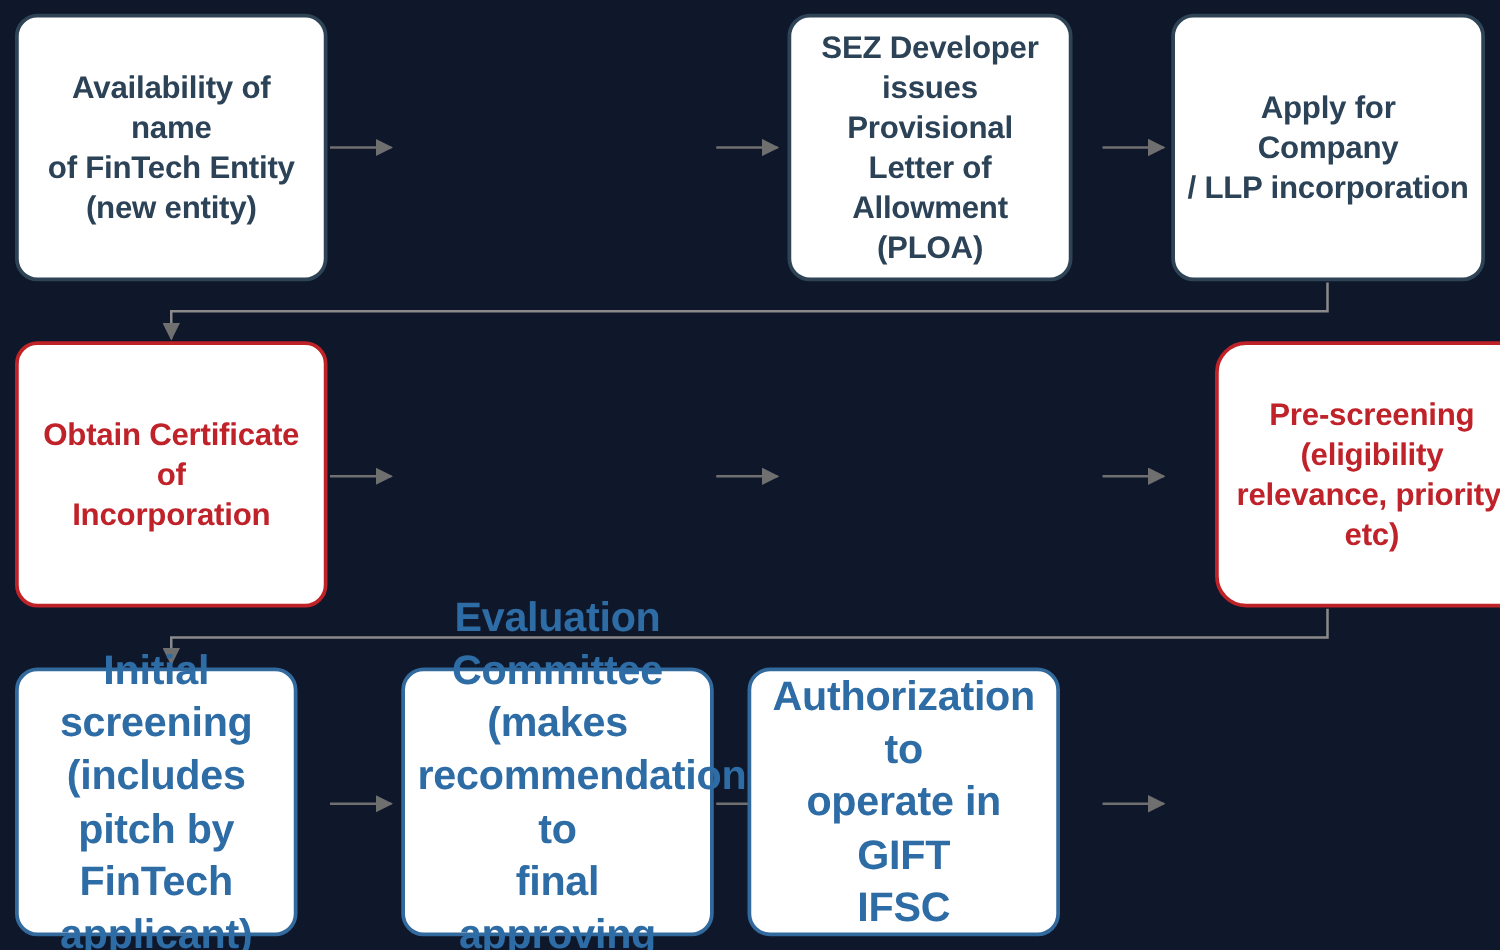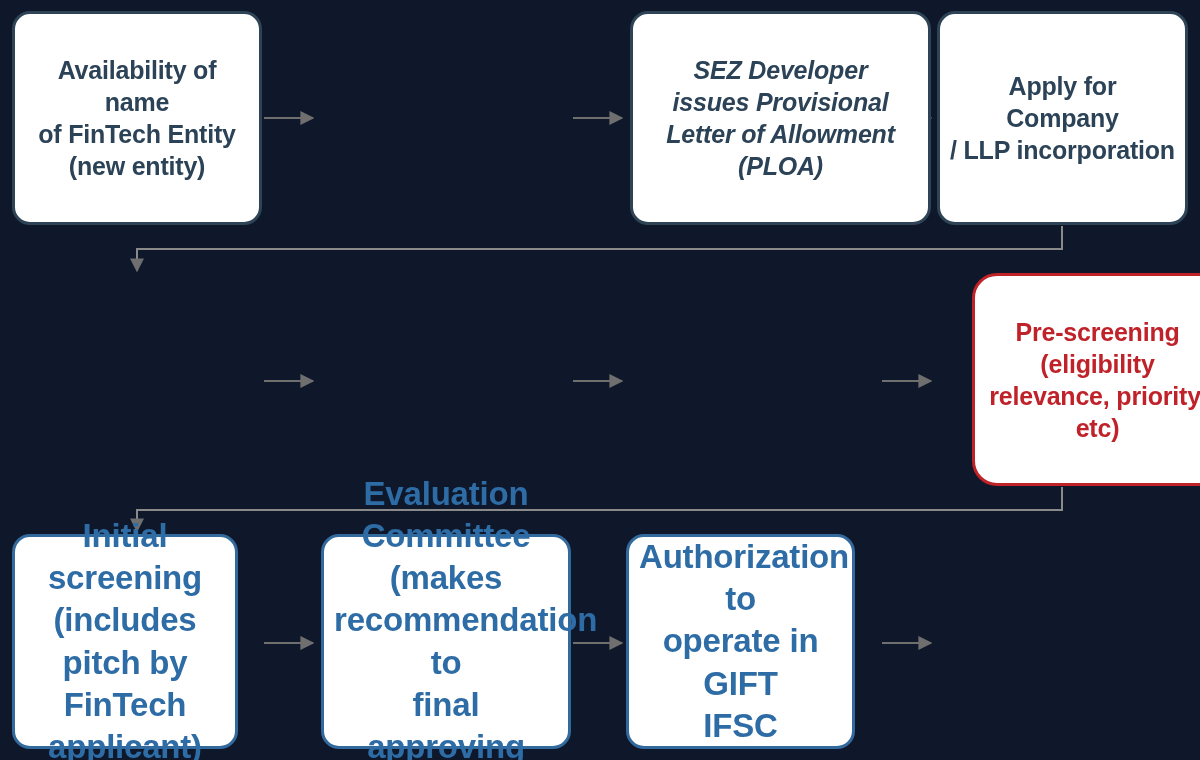--- a/index.html
+++ b/index.html
@@ -117,32 +117,36 @@
     </g>
   </svg>
 
   <div class="flow-node row-1" style="left:12px; top:11px; width:250px; height:214px;">
     <span class="node-label">Availability of name
 of FinTech Entity
 (new entity)</span>
   </div>
 
 
-  <div class="flow-node row-1" style="left:630px; top:11px; width:301px; height:214px;font-style:italic;">
+  <div class="flow-node row-1" style="left:630px; top:11px; width:228px; height:214px;">
     <span class="node-label">SEZ Developer
 issues Provisional
 Letter of Allowment
 (PLOA)</span>
   </div>
 
   <div class="flow-node row-1" style="left:937px; top:11px; width:251px; height:214px;">
     <span class="node-label">Apply for Company
 / LLP incorporation</span>
   </div>
 
+  <div class="flow-node row-2" style="left:12px; top:273px; width:250px; height:213px;">
+    <span class="node-label">Obtain Certificate of
+Incorporation</span>
+  </div>
 
 
 
   <div class="flow-node row-2" style="left:972px; top:273px; width:251px; height:213px;border-radius:25px;">
     <span class="node-label">Pre-screening
 (eligibility
 relevance, priority,
 etc)</span>
   </div>
 
@@ -153,20 +157,20 @@
   </div>
 
   <div class="flow-node row-3" style="left:321px; top:534px; width:250px; height:215px;">
     <span class="node-label">Evaluation
 Committee (makes
 recommendation to
 final approving
 authority)</span>
   </div>
 
-  <div class="flow-node row-3" style="left:626px; top:534px; width:229px; height:215px;">
+  <div class="flow-node row-3" style="left:598px; top:534px; width:250px; height:215px;">
     <span class="node-label">Authorization to
 operate in GIFT
 IFSC</span>
   </div>
 
 
 </div>
 
 </body></html>

